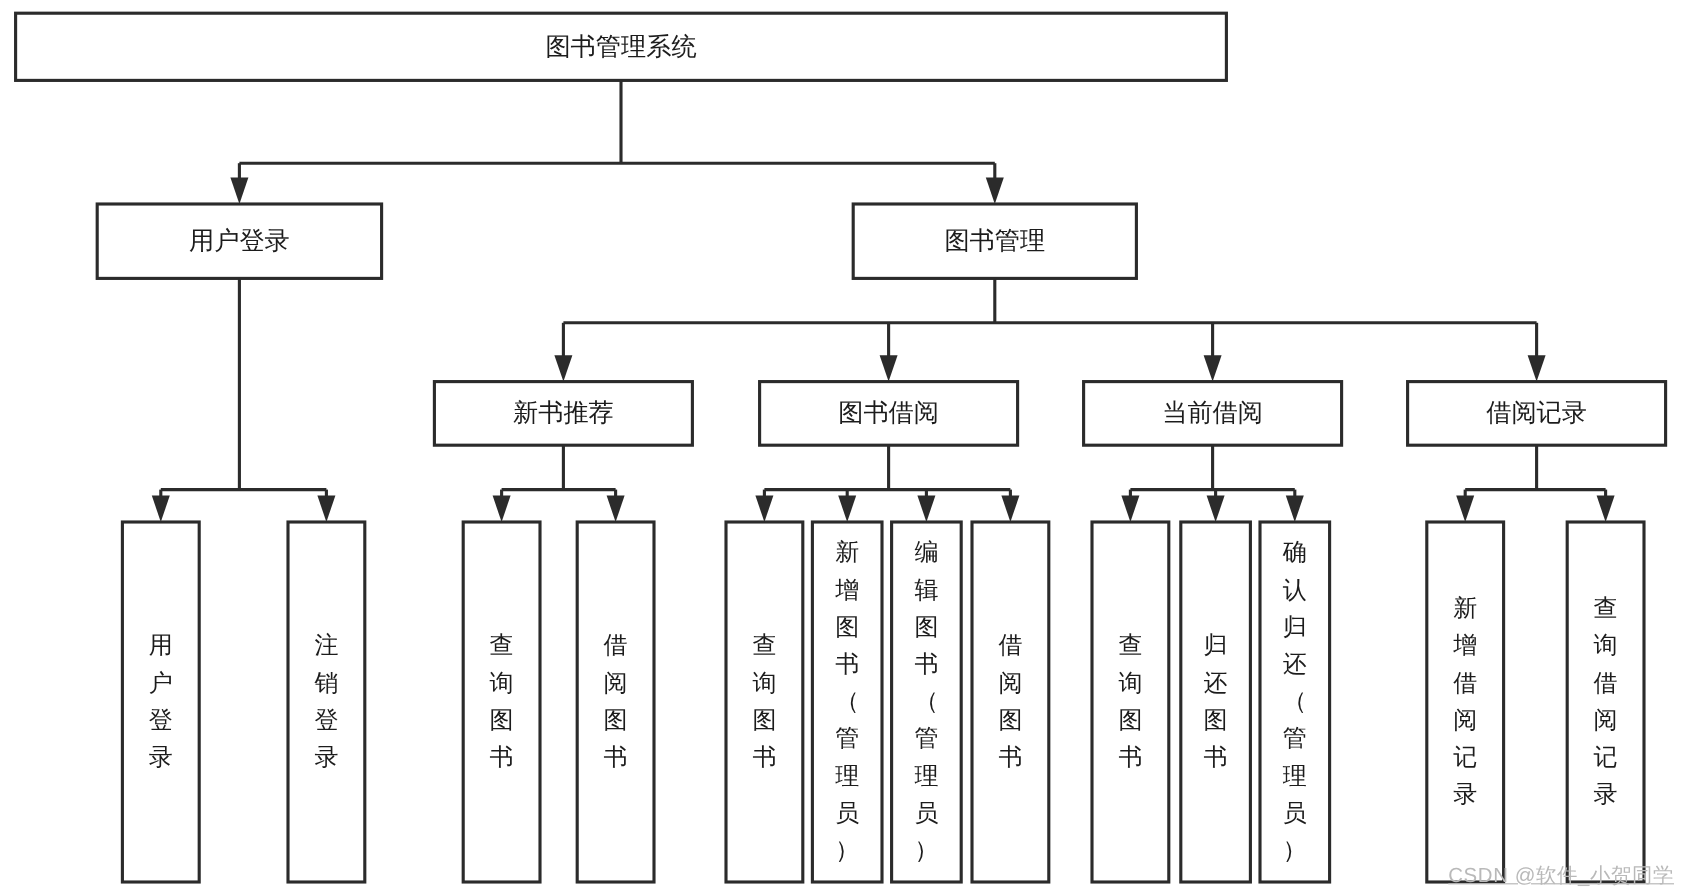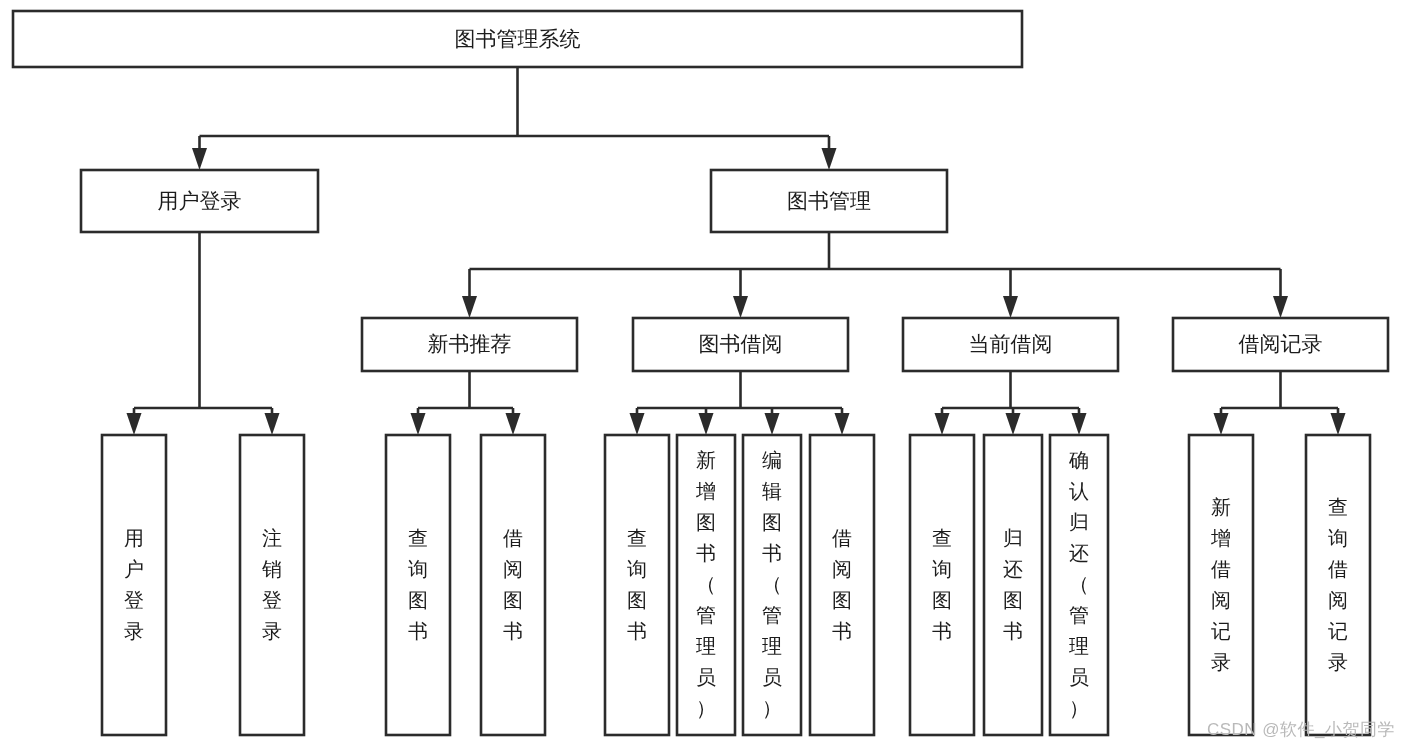--- a/index.html
+++ b/index.html
@@ -56,20 +56,21 @@
   .watermark-text {
     position: absolute;
     right: 10px;
     bottom: 6px;
     font-family: "Liberation Sans", "DejaVu Sans", sans-serif;
     font-size: 17px;
     color: #b9b9b9;
     white-space: nowrap;
     user-select: none;
     letter-spacing: 0.5px;
+    text-decoration: underline;
   }
 </style>
 </head>
 <body>
 
 <div id="diagram-root">
   <svg class="flow-canvas" viewBox="0 0 1405 747">
     <g id="edges-layer">
         <path class="edge-line" d="M 517.5 67 L 517.5 136"></path>
         <path class="edge-line" d="M 199.5 136 L 829 136"></path>

